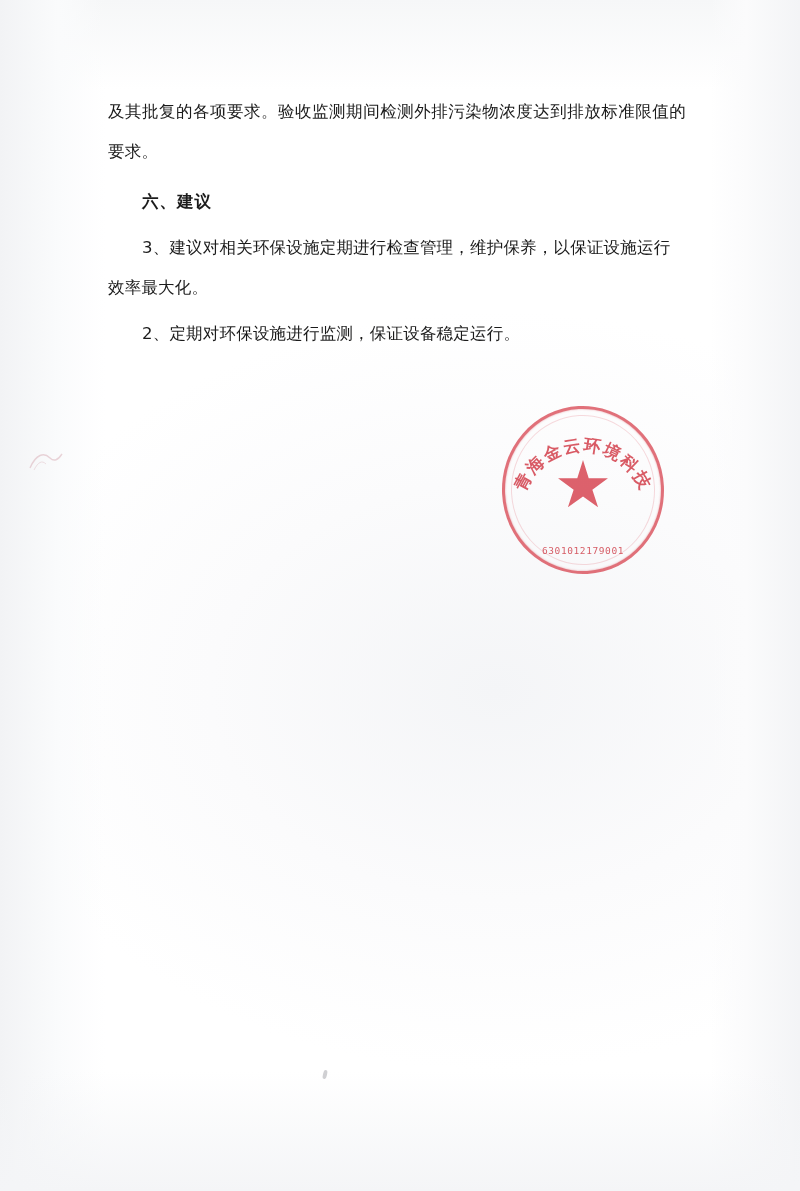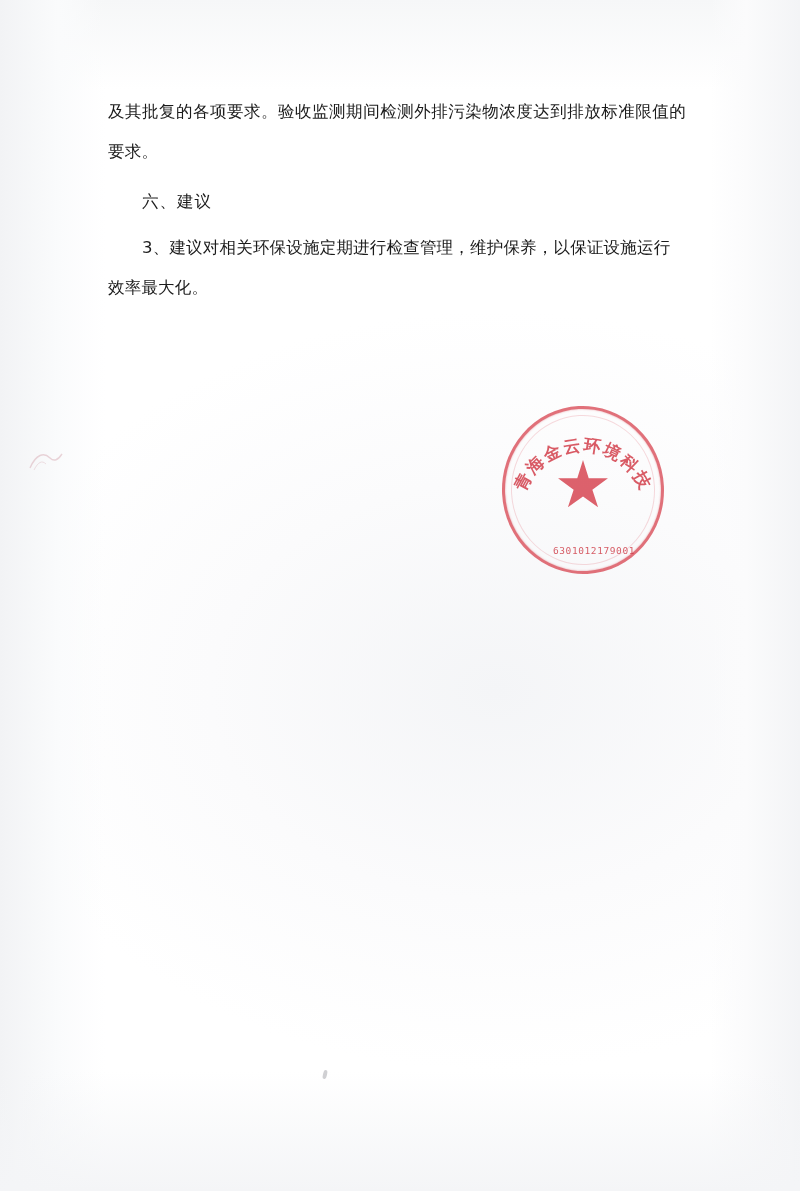--- a/index.html
+++ b/index.html
@@ -62,21 +62,21 @@
   .para {
     margin: 0;
     text-align: justify;
   }
   .para.continuation {
     text-indent: 0;
     font-family: Liberation Serif, serif;
   }
   .heading {
     margin: 10px 0 0 0;
-    font-weight: normal;
+    font-weight: bold;
     text-indent: 34px;
     font-size: 16.5px;
     letter-spacing: 1px;
   }
   .item {
     margin: 6px 0 0 0;
     text-indent: 34px;
   }
 
   .sig-block {
@@ -136,21 +136,21 @@
   }
   .seal-arc text {
     fill: rgba(208, 50, 62, 0.80);
     font-family: "DejaVu Sans", sans-serif;
     font-size: 17px;
     letter-spacing: 2px;
     font-weight: bold;
   }
   .seal-code {
     position: absolute;
-    left: 11px;
+    left: 0;
     bottom: 18px;
     width: 100%;
     text-align: center;
     color: rgba(205, 52, 64, 0.80);
     font-size: 9.5px;
     letter-spacing: 0.6px;
     font-family: "DejaVu Sans Mono", monospace;
   }
 
   
@@ -182,20 +182,21 @@
 
   <div class="shade-top"></div>
   <div class="shade-left"></div>
   <div class="shade-right"></div>
   <div class="shade-bottom"></div>
 
   <div class="body-text">
     <p class="para continuation">及其批复的各项要求。验收监测期间检测外排污染物浓度达到排放标准限值的要求。</p>
     <p class="heading">六、建议</p>
     <p class="item">3、建议对相关环保设施定期进行检查管理，维护保养，以保证设施运行效率最大化。</p>
+    <p class="item">2、定期对环保设施进行监测，保证设备稳定运行。</p>
   </div>
 
   <div class="sig-block">
   </div>
 
   <div class="seal">
     <div class="seal-ring"></div>
     <svg class="seal-arc" viewBox="0 0 162 168">
       <defs>
         <path id="arcpath" d="M 20,96 A 62,62 0 0 1 142,96" fill="none"></path>

